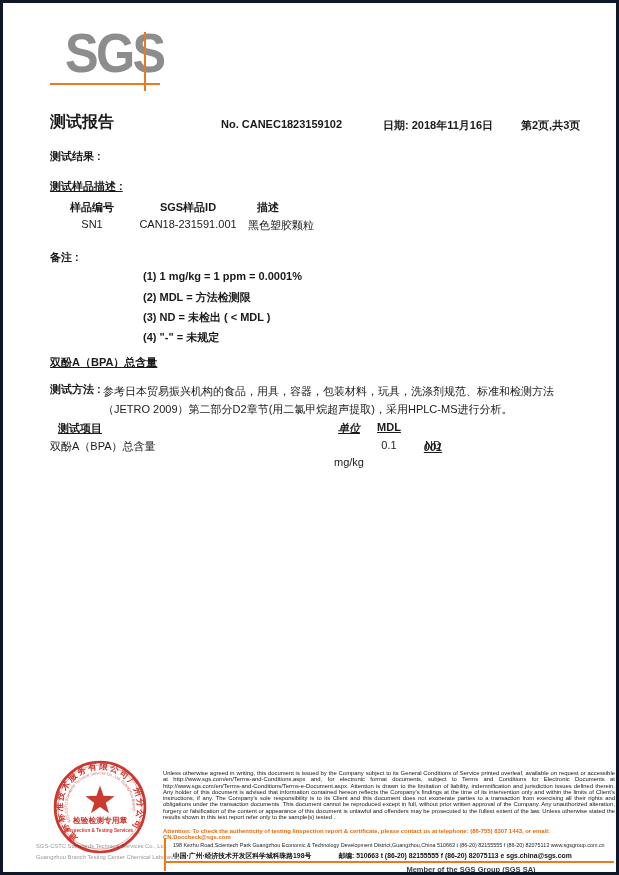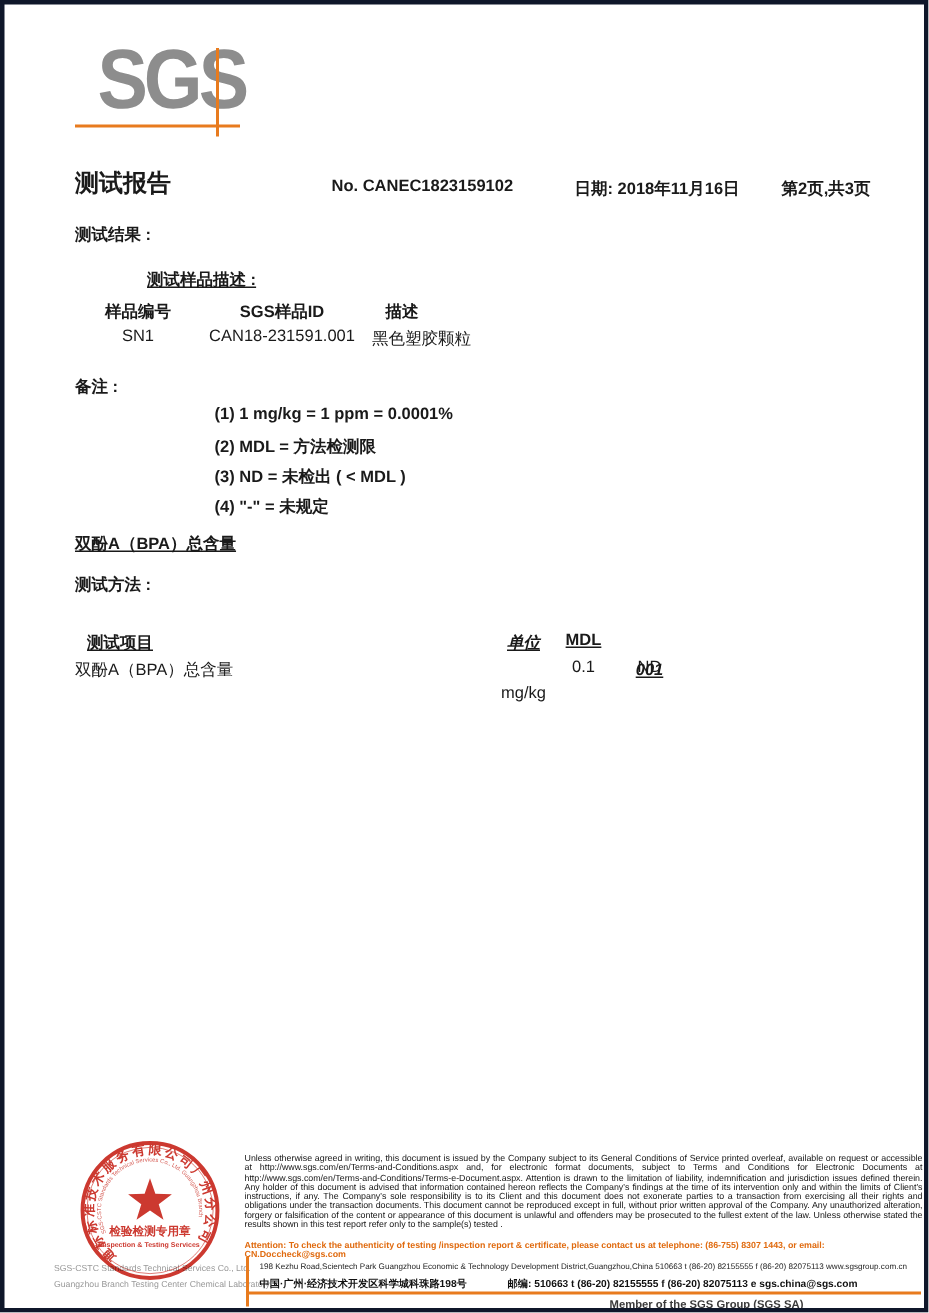--- a/index.html
+++ b/index.html
@@ -18,21 +18,21 @@
   .doc-title{left:47px;top:109px;font-size:16px;font-weight:700;}
   .hdr{font-size:11px;font-weight:700;}
   .report-no{left:218px;top:115px;}
   .report-date{left:380px;top:115px;}
   .page-info{left:518px;top:115px;}
   
   .lbl{font-size:11px;font-weight:700;}
   .txt{font-size:11px;font-weight:400;}
   .u{text-decoration:underline;}
   .results-label{left:47px;top:146px;}
-  .sample-heading{left:47px;top:176px;margin-left:48px;}
+  .sample-heading{left:47px;top:176px;}
   .st-h1{left:53px;top:197px;width:72px;text-align:center;}
   .st-h2{left:135px;top:197px;width:100px;text-align:center;}
   .st-h3{left:254px;top:197px;}
   .st-c1{left:53px;top:215px;width:72px;text-align:center;}
   .st-c2{left:135px;top:215px;width:100px;text-align:center;}
   .st-c3{left:245px;top:215px;}
   .notes-heading{left:47px;top:247px;}
   .note{left:100px;font-size:11px;font-weight:600;padding-left:40px;}
   .n0{top:267px;} .n1{top:287px;} .n2{top:307px;} .n3{top:327px;}
   .bpa-heading{left:47px;top:352px;}
@@ -88,20 +88,21 @@
   <div class="abs txt st-c3">黑色塑胶颗粒</div>
 
   <div class="abs lbl notes-heading">备注 :</div>
   <div class="abs note n0">(1) 1 mg/kg = 1 ppm = 0.0001%</div>
   <div class="abs note n1">(2) MDL = 方法检测限</div>
   <div class="abs note n2">(3) ND = 未检出 ( &lt; MDL )</div>
   <div class="abs note n3">(4) "-" = 未规定</div>
 
   <div class="abs lbl u bpa-heading">双酚A（BPA）总含量</div>
   <div class="abs lbl method-label">测试方法 :</div>
+  <div class="abs txt method-text">参考日本贸易振兴机构的食品，用具，容器，包装材料，玩具，洗涤剂规范、标准和检测方法（JETRO 2009）第二部分D2章节(用二氯甲烷超声提取)，采用HPLC-MS进行分析。</div>
 
   <div class="abs rt-h rt-item">测试项目</div>
   <div class="abs rt-h rt-unit">单位</div>
   <div class="abs rt-h rt-mdl">MDL</div>
   <div class="abs rt-h rt-smp">001</div>
   <div class="abs rt-d rd-item">双酚A（BPA）总含量</div>
   <div class="abs rt-d rd-unit">mg/kg</div>
   <div class="abs rt-d rd-mdl">0.1</div>
   <div class="abs rt-d rd-val">ND</div>
 

